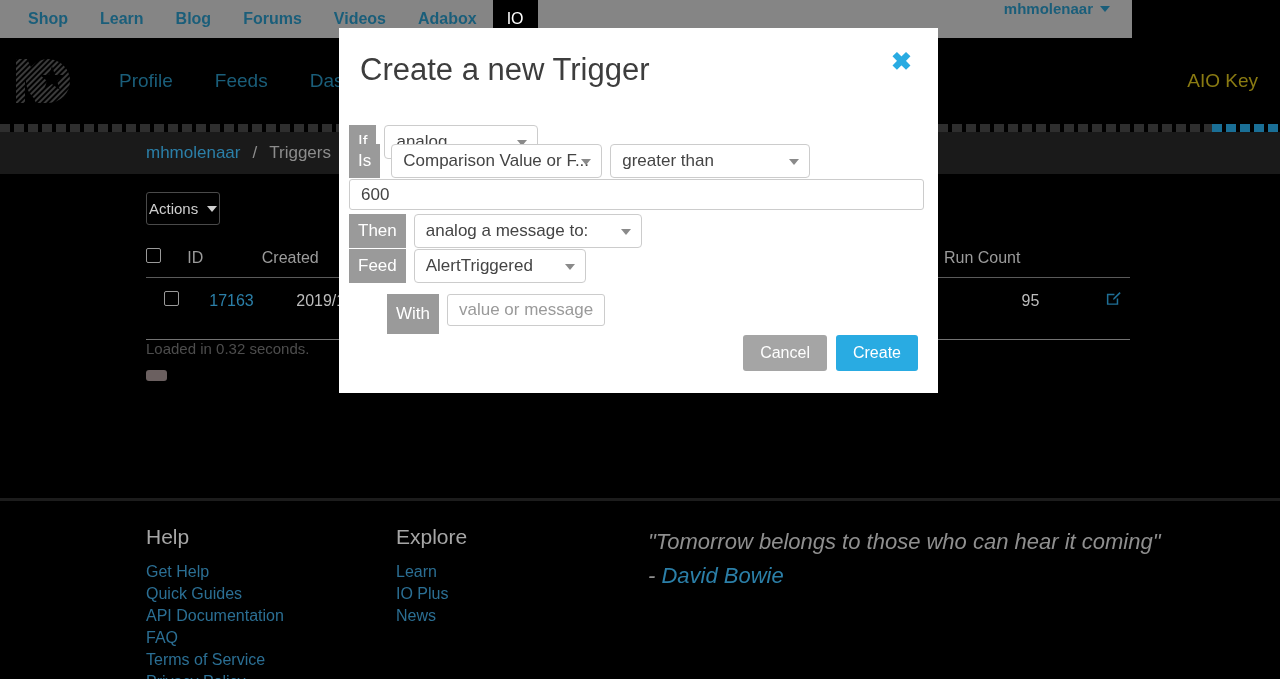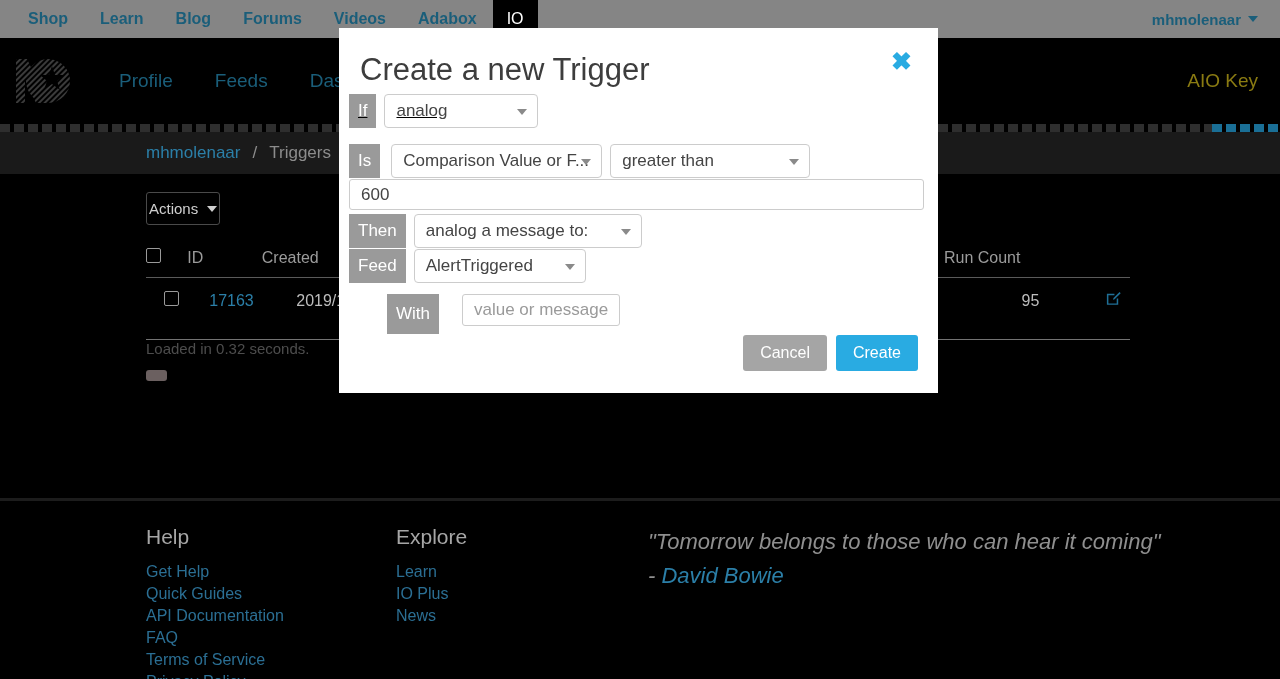--- a/index.html
+++ b/index.html
@@ -7,23 +7,23 @@
     margin: 0; padding: 0;
     width: 1280px; height: 679px;
     background: #000;
     font-family: "Liberation Sans", sans-serif;
     overflow: hidden;
   }
   .page { position: relative; width: 1280px; height: 679px; background: #000; }
 
   
   .topbar {
-    position: absolute; top: 0; left: 0; width: 1280px; height: 38px;
+    position: absolute; top: 0; left: 0; width: 1132px; height: 38px;
     background: #858585;
-    display: flex; align-items: center;
+    display: flex; align-items: flex-start;
   }
   .topbar-links { display: flex; align-items: center; height: 38px; padding-left: 12px; }
   .topbar-link {
     color: #1a5e7a; font-size: 16px; font-weight: bold;
     padding: 0 16px; line-height: 38px; text-decoration: none; white-space: nowrap;
   }
   .topbar-link.active {
     background: #000; color: #ffffff; font-weight: normal;
     padding: 0 14px; height: 38px;
   }
@@ -156,21 +156,21 @@
     font-size: 31px; color: #3d3d3d; font-weight: normal;
   }
   .modal-close {
     position: absolute; right: 20px; top: 20px;
     color: #29abe2; font-size: 25px; font-weight: bold;
     background: none; border: none; cursor: pointer; line-height: 1;
   }
   .row {
     position: absolute; left: 10px; display: flex; align-items: stretch;
   }
-  .row-if   { top: 66px; text-decoration: underline; }
+  .row-if   { top: 97px; text-decoration: underline; }
   .row-is   { top: 116px; }
   .row-val  { top: 151px; }
   .row-then { top: 186px; }
   .row-feed { top: 221px; }
   .row-with { top: 266px; padding-left: 38px; }
   .tag {
     background: #9a9a9a; color: #fff; font-size: 17px;
     display: flex; align-items: center; justify-content: center;
     padding: 0 9px; min-width: 26px; height: 34px;
   }
@@ -191,21 +191,21 @@
   .sel.w-cmp  { width: 211px; margin-left: 11px; }
   .sel.w-then { width: 228px; }
   .sel.w-feed { width: 172px; }
   .textinput {
     height: 30px; border: 1px solid #ccc; border-radius: 3px;
     background: #fff; font-size: 17px; color: #444;
     padding: 0 11px; font-family: "Liberation Sans", sans-serif;
     outline: none;
   }
   .textinput.full { width: 575px; height: 31px; }
-  .textinput.with { width: 158px; height: 32px; margin-left: 23px; }
+  .textinput.with { width: 158px; height: 32px; margin-left: 8px; }
   .textinput.with::placeholder { color: #9a9a9a; }
   .modal-actions {
     position: absolute; right: 20px; bottom: 22px; display: flex; gap: 9px;
   }
   .btn {
     border: none; border-radius: 3px; font-size: 16px; color: #fff;
     padding: 9px 17px; cursor: pointer;
     font-family: "Liberation Sans", sans-serif;
   }
   .btn-cancel { background: #a5a5a5; }

